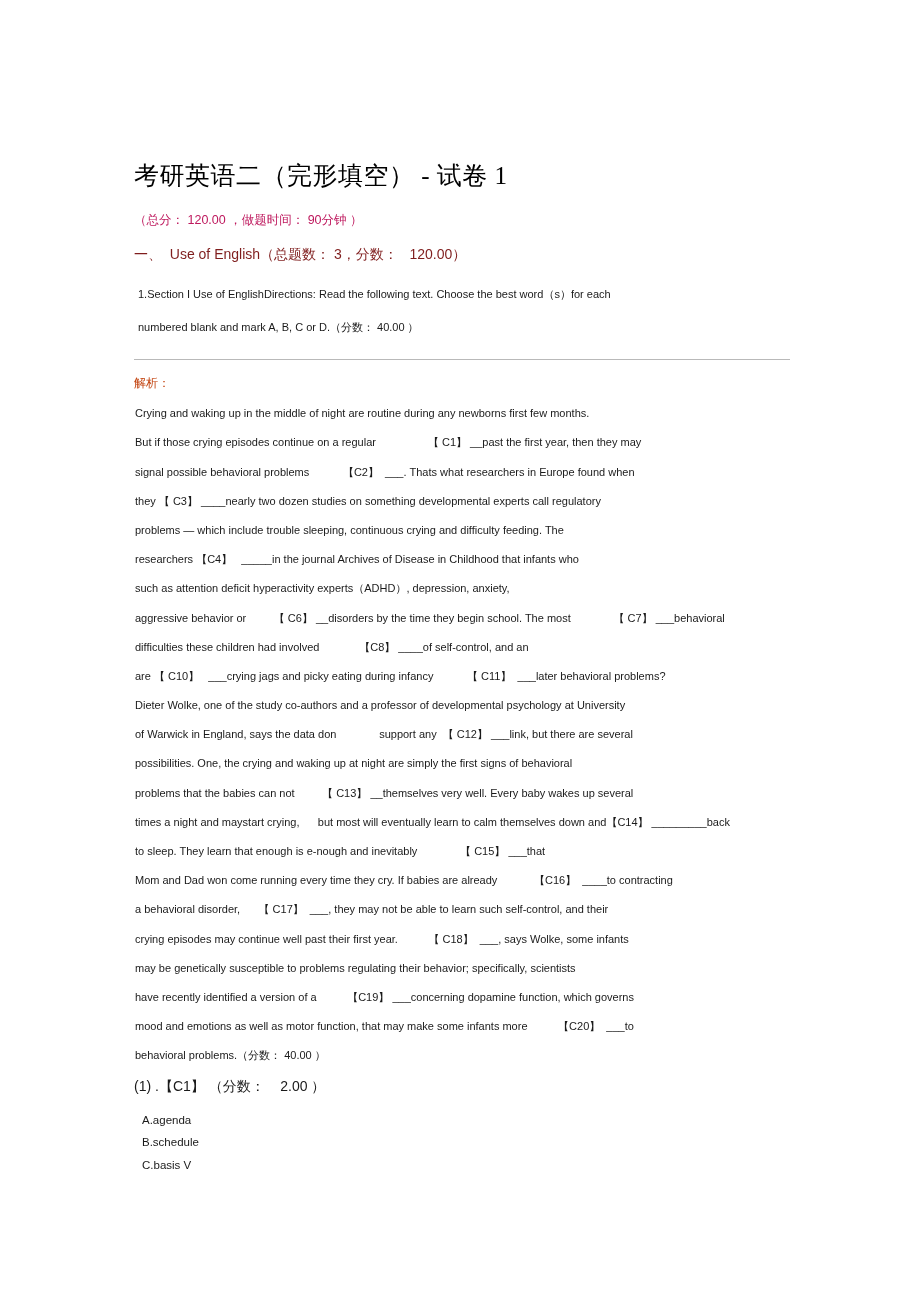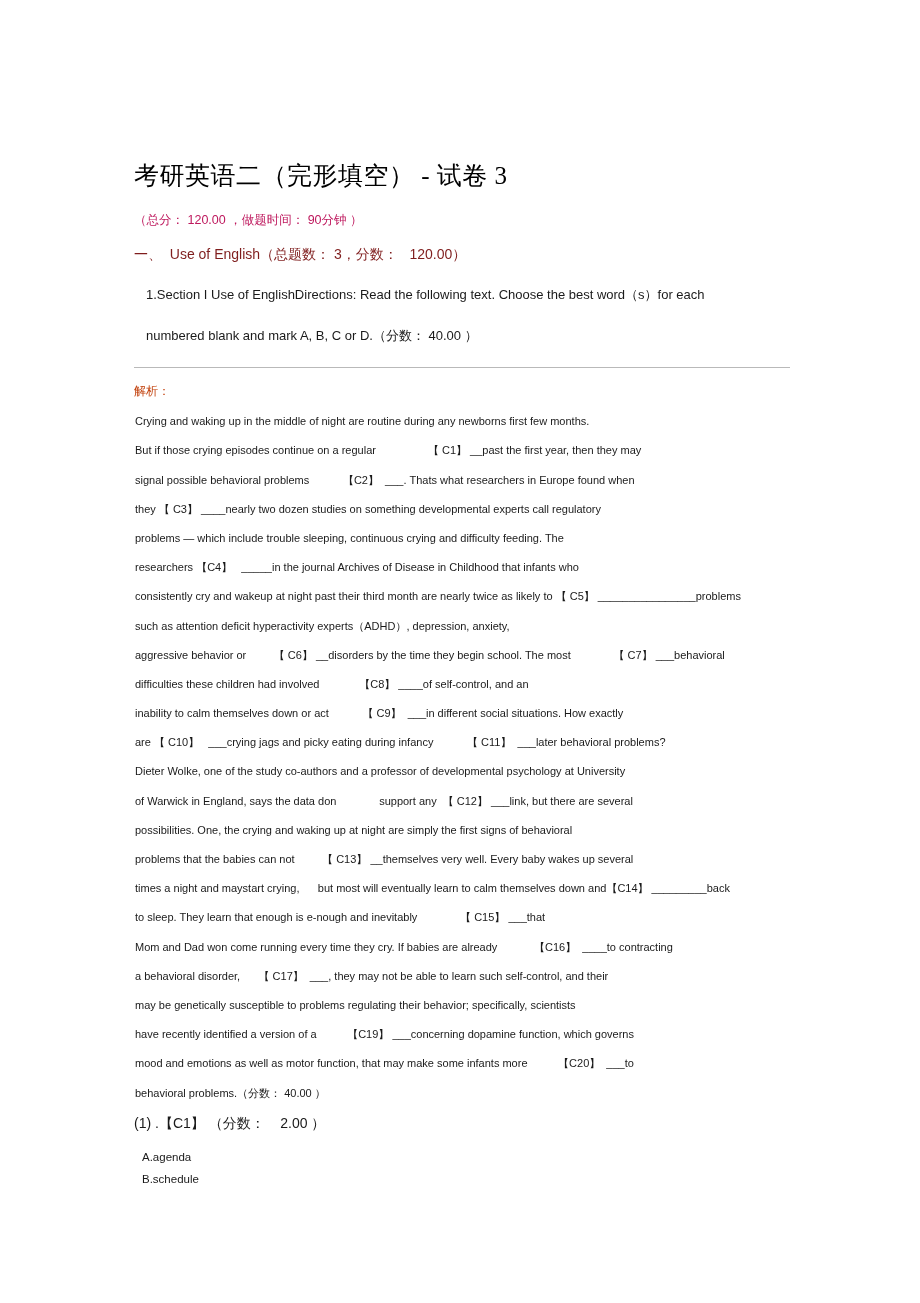--- a/index.html
+++ b/index.html
@@ -54,24 +54,24 @@
   .section-heading {
     font-size: 14px;
     color: #7f1d1d;
     margin: 0 0 15px 0;
     line-height: 1.5;
     white-space: pre;
   }
 
   
   .directions {
-    font-size: 13px;
+    font-size: 11px;
     color: #1a1a1a;
     line-height: 29px;
-    margin: 12px;
+    margin: 4px;
     white-space: pre-wrap;
   }
 
   
   .divider {
     border: 0;
     border-top: 1px solid #b9b9b9;
     margin: 17px 0 14px 0;
     width: 656px;
   }
@@ -118,61 +118,61 @@
     color: #1a1a1a;
     white-space: pre;
   }
 </style>
 </head>
 <body>
 
 <div class="page">
   <div class="content">
 
-    <h1 class="doc-title">考研英语二（完形填空） - 试卷 3</h1>
+    <h1 class="doc-title">考研英语二（完形填空） - 试卷 1</h1>
 
     <p class="meta-line">（总分： 120.00 ，做题时间： 90分钟 ）</p>
 
     <p class="section-heading">一、  Use of English（总题数： 3，分数：   120.00）</p>
 
     <p class="directions">1.Section I Use of EnglishDirections: Read the following text. Choose the best word（s）for each</p>
     <p class="directions">numbered blank and mark A, B, C or D.（分数： 40.00 ）</p>
 
     <hr class="divider">
 
     <p class="analysis-label">解析：</p>
 
     <div class="passage">
       <span class="ln">Crying and waking up in the middle of night are routine during any newborns first few months.</span>
       <span class="ln">But if those crying episodes continue on a regular                 【 C1】 __past the first year, then they may</span>
       <span class="ln">signal possible behavioral problems           【C2】  ___. Thats what researchers in Europe found when</span>
       <span class="ln">they 【 C3】 ____nearly two dozen studies on something developmental experts call regulatory</span>
       <span class="ln">problems — which include trouble sleeping, continuous crying and difficulty feeding. The</span>
       <span class="ln">researchers 【C4】   _____in the journal Archives of Disease in Childhood that infants who</span>
-      <span class="ln">consistently cry and wakeup at night past their third month are nearly twice as likely to 【 C5】 ________________problems</span>
       <span class="ln">such as attention deficit hyperactivity experts（ADHD）, depression, anxiety,</span>
       <span class="ln">aggressive behavior or         【 C6】 __disorders by the time they begin school. The most              【 C7】 ___behavioral</span>
       <span class="ln">difficulties these children had involved             【C8】 ____of self-control, and an</span>
-      <span class="ln">inability to calm themselves down or act           【 C9】  ___in different social situations. How exactly</span>
       <span class="ln">are 【 C10】   ___crying jags and picky eating during infancy           【 C11】  ___later behavioral problems?</span>
       <span class="ln">Dieter Wolke, one of the study co-authors and a professor of developmental psychology at University</span>
       <span class="ln">of Warwick in England, says the data don              support any  【 C12】 ___link, but there are several</span>
       <span class="ln">possibilities. One, the crying and waking up at night are simply the first signs of behavioral</span>
       <span class="ln">problems that the babies can not         【 C13】 __themselves very well. Every baby wakes up several</span>
       <span class="ln">times a night and maystart crying,      but most will eventually learn to calm themselves down and【C14】 _________back</span>
       <span class="ln">to sleep. They learn that enough is e-nough and inevitably              【 C15】 ___that</span>
       <span class="ln">Mom and Dad won come running every time they cry. If babies are already            【C16】  ____to contracting</span>
       <span class="ln">a behavioral disorder,      【 C17】  ___, they may not be able to learn such self-control, and their</span>
+      <span class="ln">crying episodes may continue well past their first year.          【 C18】  ___, says Wolke, some infants</span>
       <span class="ln">may be genetically susceptible to problems regulating their behavior; specifically, scientists</span>
       <span class="ln">have recently identified a version of a          【C19】 ___concerning dopamine function, which governs</span>
       <span class="ln">mood and emotions as well as motor function, that may make some infants more          【C20】  ___to</span>
       <span class="ln">behavioral problems.（分数： 40.00 ）</span>
     </div>
 
     <p class="question-line">(1) .【C1】 （分数：    2.00 ）</p>
 
     <ul class="options">
       <li>A.agenda</li>
       <li>B.schedule</li>
+      <li>C.basis V</li>
     </ul>
 
   </div>
 </div>
 
 </body></html>

